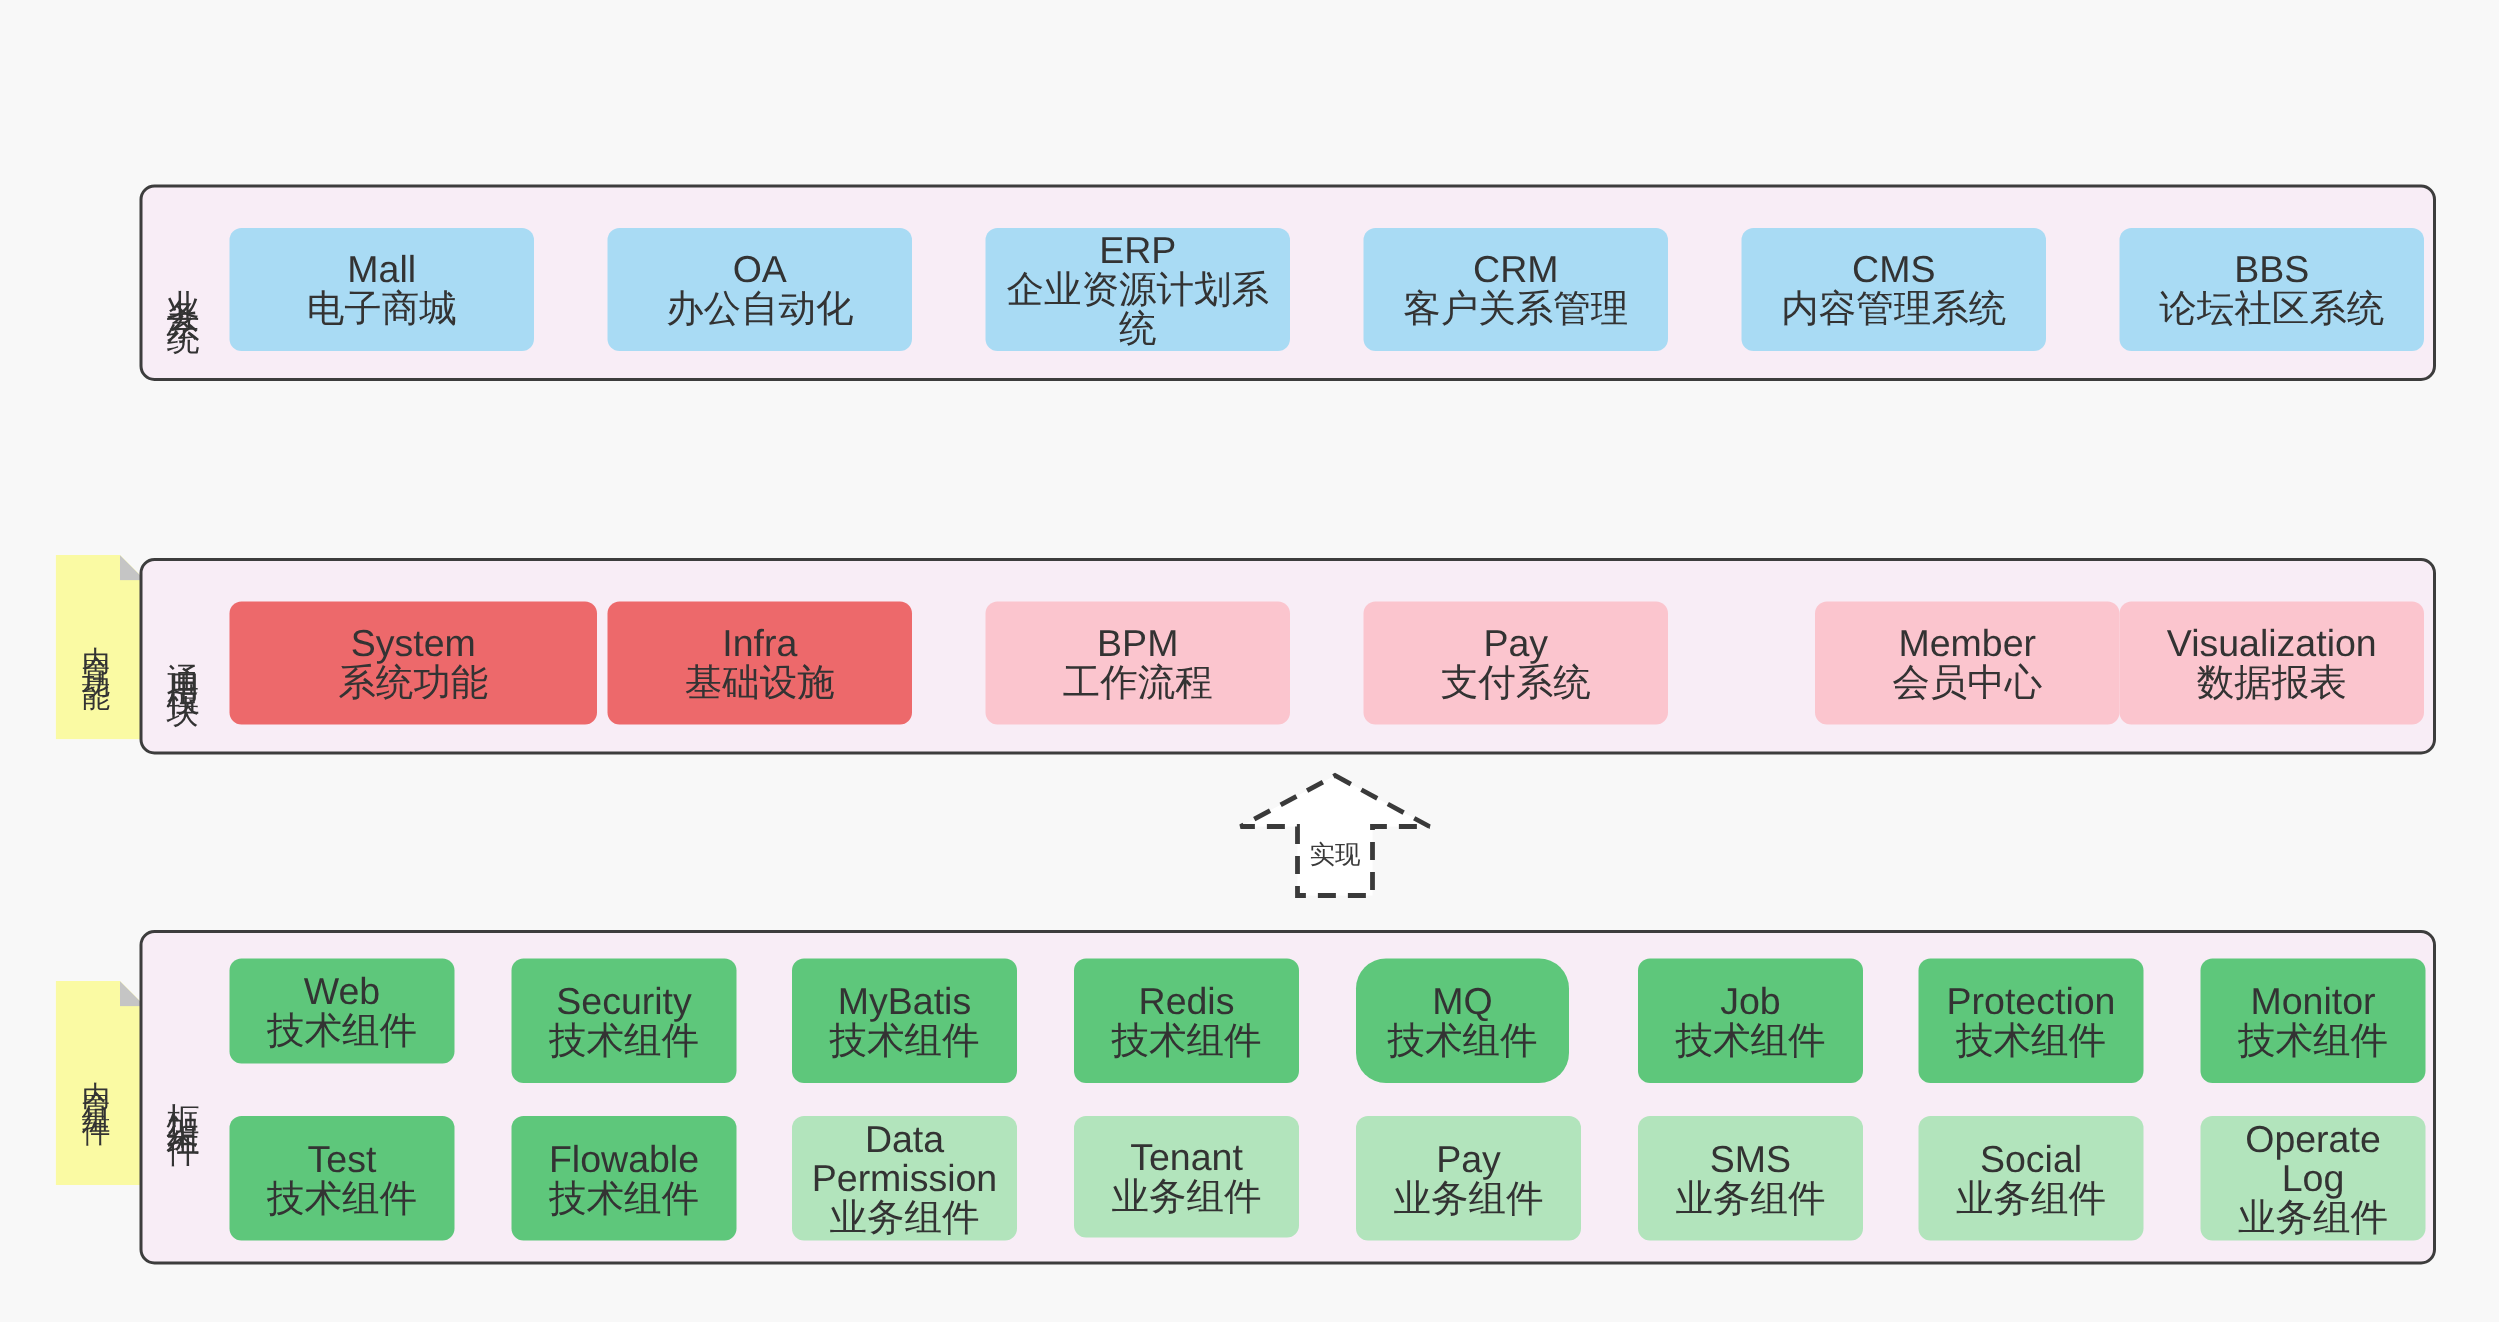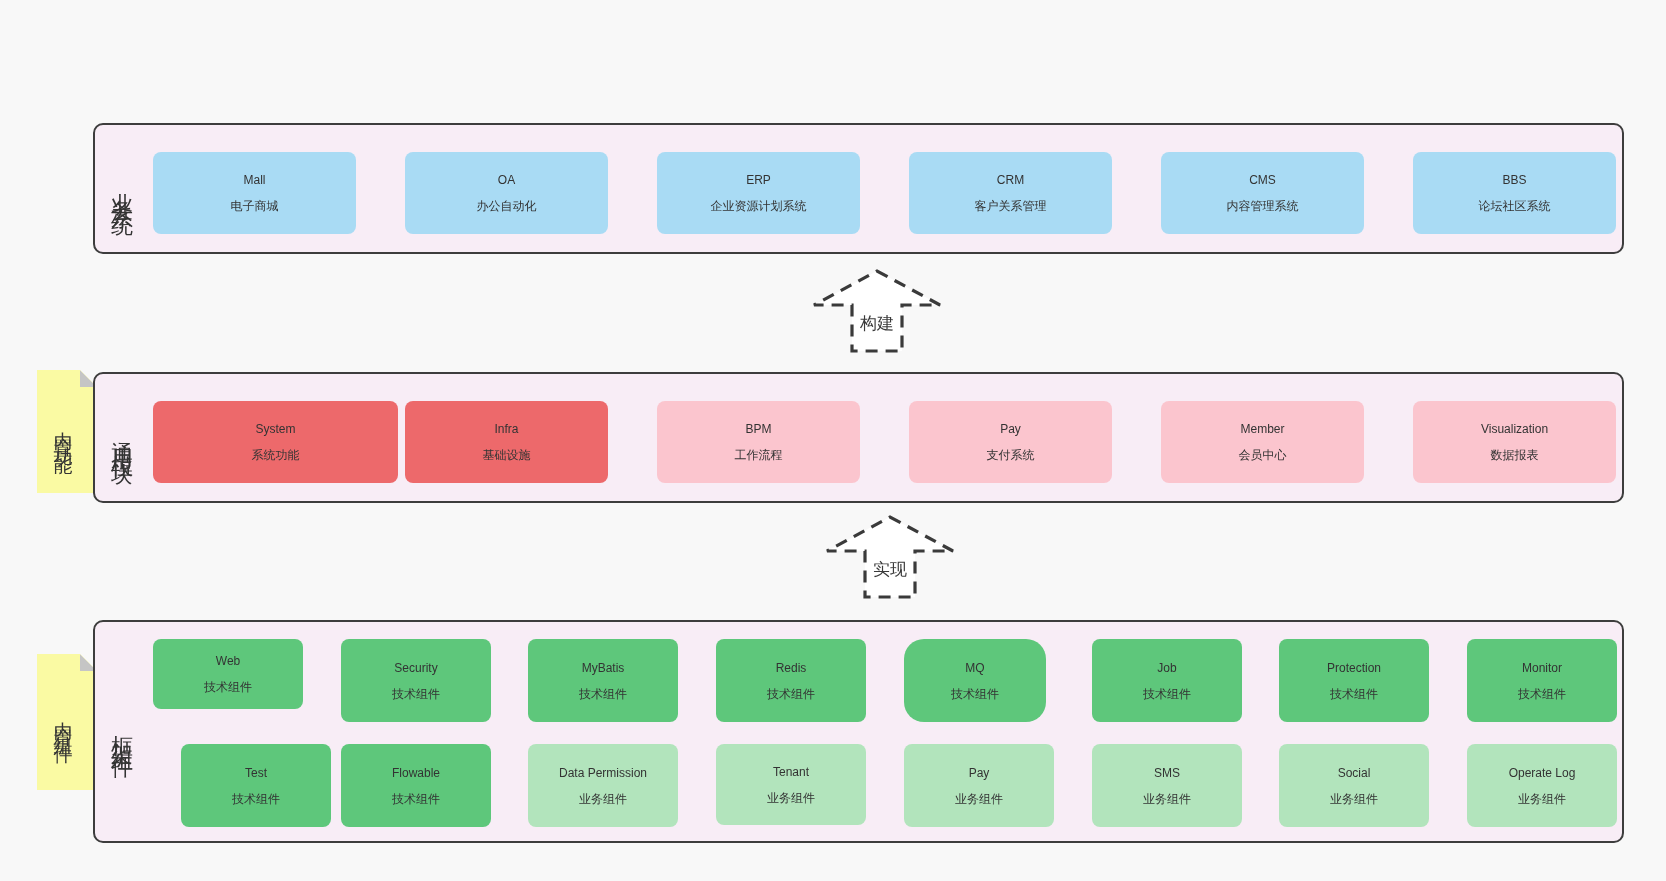--- a/index.html
+++ b/index.html
@@ -36,21 +36,21 @@
 
   
   .box {
     position: absolute;
     border-radius: 8px;
     display: flex;
     flex-direction: column;
     align-items: center;
     justify-content: center;
     text-align: center;
-    font-size: 12px;
+    font-size: 25px;
     line-height: 26px;
     padding: 0 10px;
     box-sizing: border-box;
     color: #333;
   }
   .c-blue      { background: #a9dbf4; }
   .c-red       { background: #ed696b; }
   .c-pink      { background: #fbc5ce; }
   .c-green     { background: #5ec77b; }
   .c-lightgreen{ background: #b2e4bc; }
@@ -137,47 +137,41 @@
           <div>CMS</div>
           <div>内容管理系统</div>
         </div>
         <div class="box c-blue" style="left: 1318px; top: 27px; width: 203px; height: 82px;">
           <div>BBS</div>
           <div>论坛社区系统</div>
         </div>
       </div>
   </section>
 
-  <div class="arrow" style="left:811px; top:268px;">
-    <svg viewBox="0 0 132 86">
-      <polygon points="66,3 129,37 91,37 91,83 41,83 41,37 3,37" fill="#ffffff" stroke="#3a3a3a" stroke-width="3.2" stroke-dasharray="12 8" stroke-linejoin="miter"></polygon>
-    </svg>
-    <span class="arrow-label">构建</span>
-  </div>
 
   <section class="panel" style="top:372px; height:131px;">
     <div class="v-label">通用模块</div>
     <div>
         <div class="box c-red" style="left: 58px; top: 27px; width: 245px; height: 82px;">
           <div>System</div>
           <div>系统功能</div>
         </div>
         <div class="box c-red" style="left: 310px; top: 27px; width: 203px; height: 82px;">
           <div>Infra</div>
           <div>基础设施</div>
         </div>
         <div class="box c-pink" style="left: 562px; top: 27px; width: 203px; height: 82px;">
           <div>BPM</div>
           <div>工作流程</div>
         </div>
         <div class="box c-pink" style="left: 814px; top: 27px; width: 203px; height: 82px;">
           <div>Pay</div>
           <div>支付系统</div>
         </div>
-        <div class="box c-pink" style="left: 1066px; top: 27px; width: 203px; height: 82px;">
+        <div class="box c-pink" style="left: 1115px; top: 27px; width: 203px; height: 82px;">
           <div>Member</div>
           <div>会员中心</div>
         </div>
         <div class="box c-pink" style="left: 1318px; top: 27px; width: 203px; height: 82px;">
           <div>Visualization</div>
           <div>数据报表</div>
         </div>
       </div>
   </section>
 
@@ -216,21 +210,21 @@
           <div>技术组件</div>
         </div>
         <div class="box c-green" style="left: 1184px; top: 17px; width: 150px; height: 83px;">
           <div>Protection</div>
           <div>技术组件</div>
         </div>
         <div class="box c-green" style="left: 1372px; top: 17px; width: 150px; height: 83px;">
           <div>Monitor</div>
           <div>技术组件</div>
         </div>
-        <div class="box c-green" style="left: 58px; top: 122px; width: 150px; height: 83px; margin-left: 28px;">
+        <div class="box c-green" style="left: 58px; top: 122px; width: 150px; height: 83px;">
           <div>Test</div>
           <div>技术组件</div>
         </div>
         <div class="box c-green" style="left: 246px; top: 122px; width: 150px; height: 83px;">
           <div>Flowable</div>
           <div>技术组件</div>
         </div>
         <div class="box c-lightgreen" style="left: 433px; top: 122px; width: 150px; height: 83px;">
           <div>Data Permission</div>
           <div>业务组件</div>

